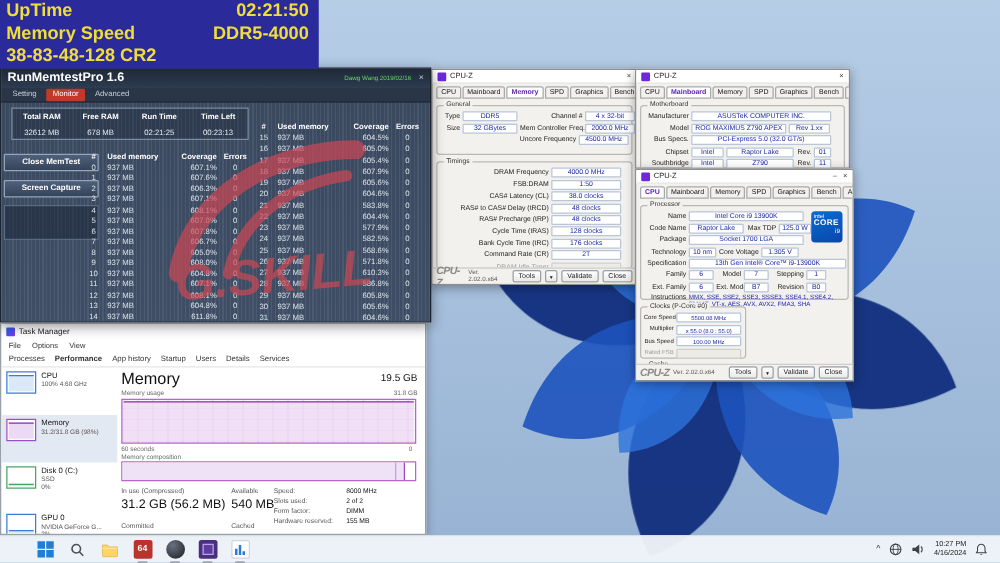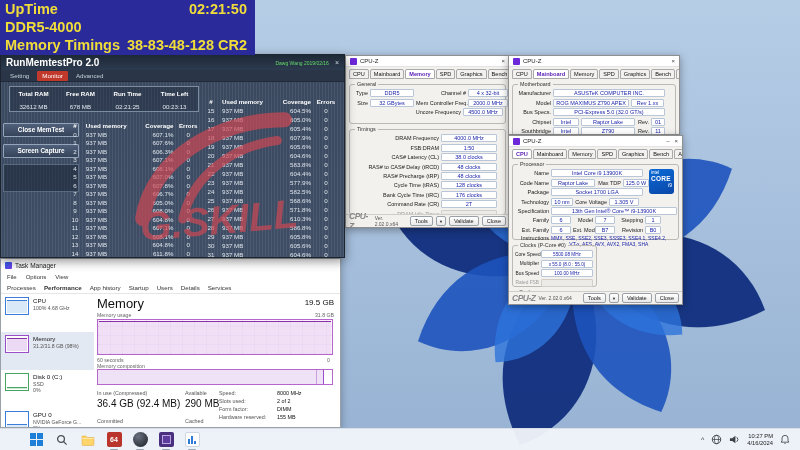--- a/index.html
+++ b/index.html
@@ -145,31 +145,31 @@
       </g>
     </g>
   </svg>
 
   <div id="osd">
     <div class="orow">
       <span>UpTime</span>
       <span>02:21:50</span>
     </div>
     <div class="orow">
+      <span>Memory Speed</span>
       <span>DDR5-4000</span>
     </div>
     <div class="orow">
-      <span>Memory Timings</span>
       <span>38-83-48-128 CR2</span>
     </div>
   </div>
 
   <div id="mt">
     <div class="mt-title">
-      <span>RunMemtestPro 2.0</span>
+      <span>RunMemtestPro 1.6</span>
       <span class="mt-credit">Dawg Wang 2019/02/16</span>
       <span class="mt-x">×</span>
     </div>
     <div class="mt-tabs">
       <span class="mt-tab">Setting</span>
       <span class="mt-tab act">Monitor</span>
       <span class="mt-tab">Advanced</span>
     </div>
     <div class="mt-sum">
       <div class="row4 hrow">
@@ -796,23 +796,23 @@
           <div class="garea"></div>
         </div>
       <span class="tm-sub abs" style="left:0;top:63px">60 seconds</span>
       <span class="tm-sub abs" style="left:230px;top:63px">0</span>
       <span class="tm-sub abs" style="left:0;top:69px">Memory composition</span>
       <div id="tm-comp">
           <div class="cfill"></div>
           <div class="cseg"></div>
         </div>
       <span class="tm-slbl abs" style="left:0;top:96px">In use (Compressed)</span>
-      <span class="tm-big abs" style="left:0;top:104px">36.4 GB (92.4 MB)</span>
+      <span class="tm-big abs" style="left:0;top:104px">31.2 GB (56.2 MB)</span>
       <span class="tm-slbl abs" style="left:88px;top:96px">Available</span>
-      <span class="tm-big abs" style="left:88px;top:104px">290 MB</span>
+      <span class="tm-big abs" style="left:88px;top:104px">540 MB</span>
       <div class="abs" style="left:122px;top:96px">
 
           <div class="tm-srow">
             <span class="sk">Speed:</span>
             <span class="sv">8000 MHz</span>
           </div>
 
           <div class="tm-srow">
             <span class="sk">Slots used:</span>
             <span class="sv">2 of 2</span>

